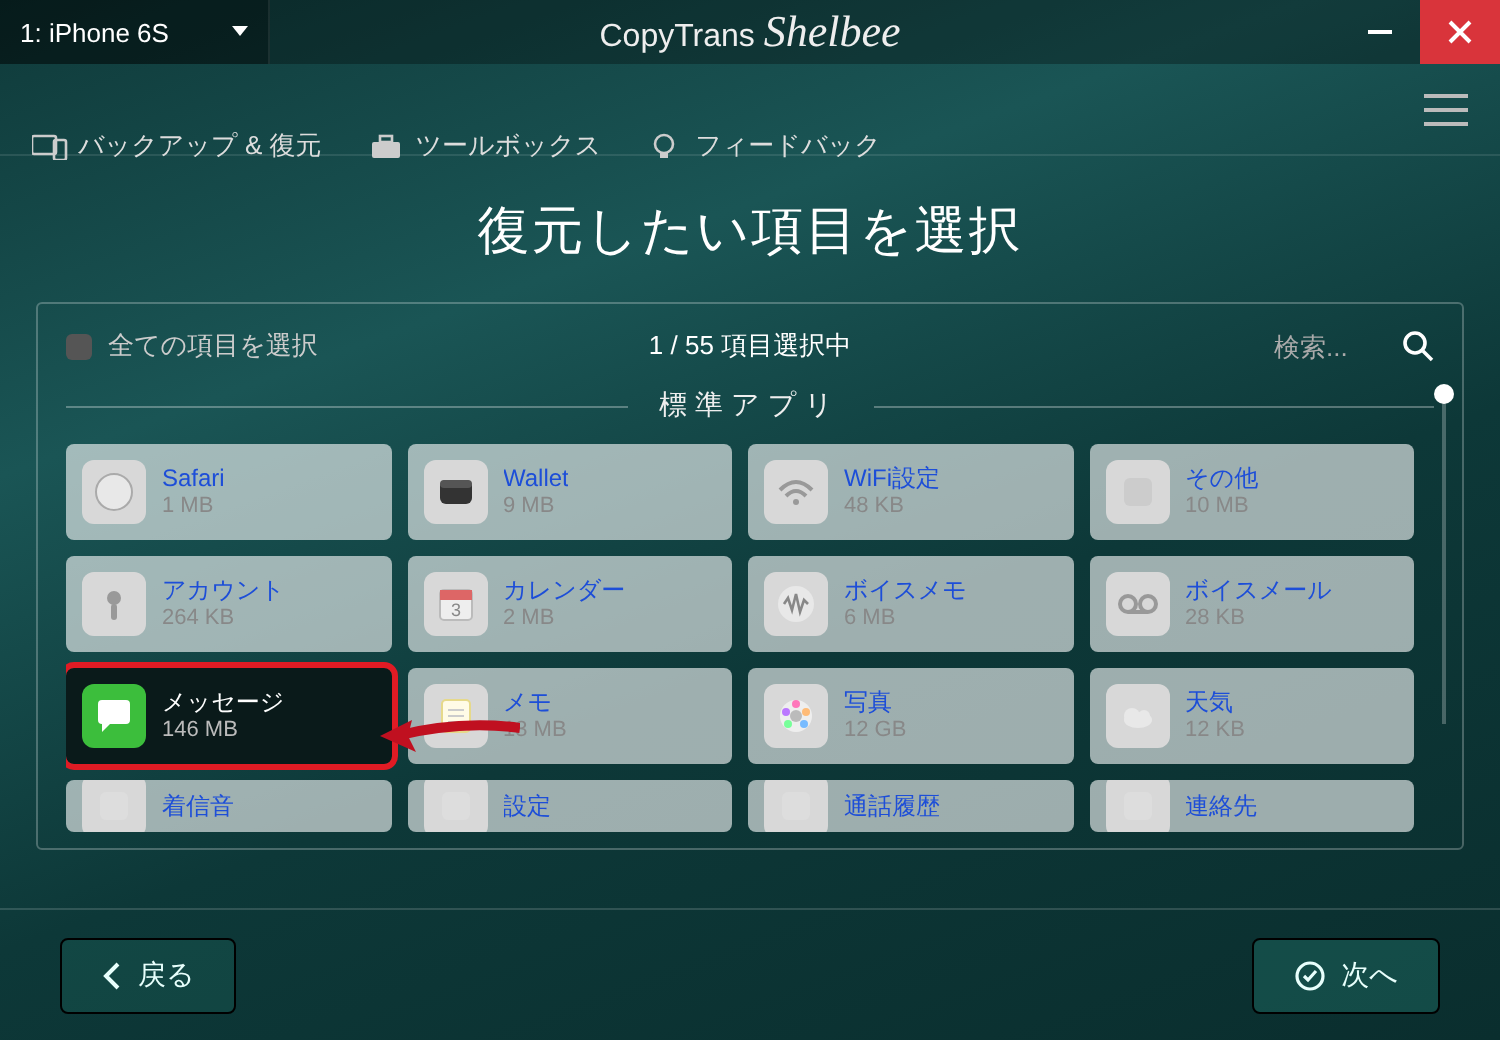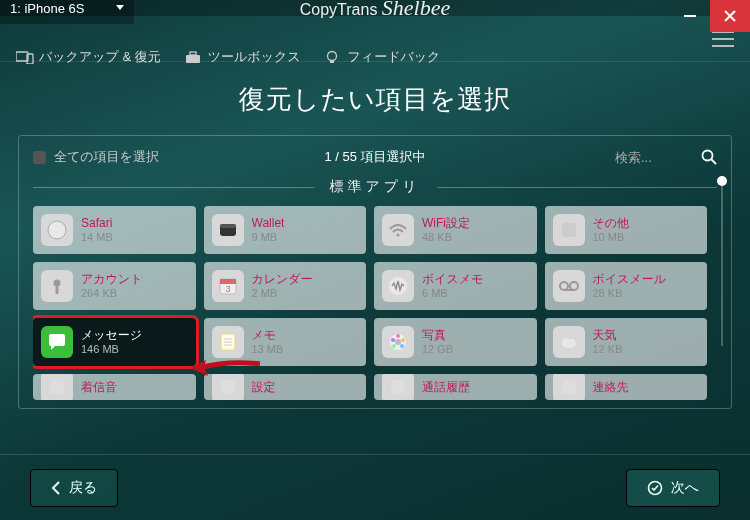--- a/index.html
+++ b/index.html
@@ -1,19 +1,19 @@
 <!DOCTYPE html>
 <html><head>
 <meta charset="utf-8">
 <style>
 * { margin: 0; padding: 0; box-sizing: border-box; font-family: "Segoe UI", "Meiryo", sans-serif; }
 body { width: 750px; height: 520px; background: linear-gradient(160deg, #0f3a3a 0%, #1a5555 30%, #0d3838 60%, #0a2e2e 100%); color: #fff; overflow: hidden; position: relative; }
 
 
-.titlebar { height: 16px; display: flex; align-items: center; background: rgba(0,0,0,0.3); position: relative; }
+.titlebar { height: 32px; display: flex; align-items: center; background: rgba(0,0,0,0.3); position: relative; }
 .device-select { background: rgba(0,0,0,0.3); height: 32px; padding: 0 28px 0 10px; font-size: 13px; color: #fff; display: flex; align-items: center; border-right: 1px solid rgba(255,255,255,0.08); position: relative; min-width: 135px; }
 .device-select::after { content: ""; position: absolute; right: 10px; top: 13px; border-left: 4px solid transparent; border-right: 4px solid transparent; border-top: 5px solid #fff; }
 .app-title { position: absolute; left: 50%; transform: translateX(-50%); font-size: 16px; color: #eee; }
 .app-title .shelbee { font-family: "Brush Script MT", cursive; font-size: 22px; font-style: italic; }
 .win-controls { position: absolute; right: 0; top: 0; display: flex; }
 .win-btn { width: 40px; height: 32px; display: flex; align-items: center; justify-content: center; font-size: 14px; }
 .win-close { background: #d9343b; font-size: 15px; font-weight: bold; }
 
 
 .toolbar { height: 46px; display: flex; align-items: center; padding: 0 16px; border-bottom: 1px solid rgba(255,255,255,0.1); }
@@ -25,36 +25,36 @@
 
 
 .heading { text-align: center; font-size: 26px; font-weight: 400; letter-spacing: 1px; margin: 20px 0 18px; color: #fff; }
 
 
 .panel { margin: 0 18px; border: 1px solid rgba(255,255,255,0.25); border-radius: 3px; padding: 12px 14px 8px; position: relative; }
 .panel-top { display: flex; align-items: center; margin-bottom: 12px; }
 .select-all { display: flex; align-items: center; gap: 8px; font-size: 13px; color: #ccc; }
 .checkbox { width: 13px; height: 13px; border-radius: 3px; background: #555; }
 .count { position: absolute; left: 50%; transform: translateX(-50%); font-size: 13px; color: #fff; }
-.search-wrap { margin-left: auto; display: flex; align-items: center; gap: 26px; }
+.search-wrap { margin-left: auto; display: flex; align-items: center; gap: 4px; }
 .search-input { background: transparent; border: none; color: #ccc; font-size: 13px; width: 60px; outline: none; }
 .search-input::placeholder { color: #aaa; }
 .search-ic { width: 16px; height: 16px; }
 
 .section-title { display: flex; align-items: center; margin: 6px 0 10px; position: relative; }
 .section-title::before, .section-title::after { content:""; flex:1; height:1px; background: rgba(255,255,255,0.3); }
 .section-title span { padding: 0 16px; font-size: 14px; letter-spacing: 4px; color: #eee; }
 .track { position:absolute; right:-6px; top:0; bottom:-150px; width:2px; background: rgba(255,255,255,0.25); }
 .thumb { position:absolute; right:-10px; top:-2px; width:10px; height:10px; border-radius:50%; background:#fff; }
 
 .grid { display: grid; grid-template-columns: repeat(4, 1fr); gap: 8px; max-height: 210px; overflow: hidden; padding-right: 10px; }
 .tile { background: rgba(255,255,255,0.6); border-radius: 4px; height: 48px; display: flex; align-items: center; padding: 0 8px; gap: 8px; }
 .tile-icon { width: 32px; height: 32px; border-radius: 6px; background: #d8d8d8; display:flex; align-items:center; justify-content:center; flex-shrink:0; }
 .tile-txt { display:flex; flex-direction:column; line-height:1.2; overflow:hidden; }
-.tile-name { font-size: 12px; color: #be185d; white-space: nowrap; overflow:hidden; text-overflow:ellipsis; }
+.tile-name { font-size: 12px; color: #1d4ed8; white-space: nowrap; overflow:hidden; text-overflow:ellipsis; }
 .tile-size { font-size: 11px; color: #888; }
 .tile.selected { background: #0a1a1a; outline: 3px solid #e01b24; outline-offset: 0; }
 .tile.selected .tile-name { color: #fff; }
 .tile.selected .tile-size { color: #bbb; }
 .tile.selected .tile-icon { background: #3cbe3c; }
 .tile.selected .tile-icon svg path, .tile.selected .tile-icon svg circle { fill:#fff; }
 .tile.cut { height: 26px; overflow:hidden; }
 
 
 .arrow { position:absolute; left: 190px; top: 358px; width: 70px; height: 20px; pointer-events:none; }
@@ -155,21 +155,21 @@
   <div class="grid" id="grid">
       <div class="tile">
         <div class="tile-icon">
           <svg width="22" height="22">
             <circle cx="11" cy="11" r="9" fill="#e8e8e8" stroke="#aaa"></circle>
             <path d="M6 16 L12 10 L16 6 L10 12 Z" fill="#aaa"></path>
           </svg>
         </div>
         <div class="tile-txt">
           <span class="tile-name">Safari</span>
-          <span class="tile-size">14 MB</span>
+          <span class="tile-size">1 MB</span>
         </div>
       </div>
       <div class="tile">
         <div class="tile-icon">
           <svg width="22" height="22">
             <rect x="3" y="5" width="16" height="12" rx="3" fill="#333"></rect>
             <rect x="3" y="5" width="16" height="4" rx="2" fill="#555"></rect>
           </svg>
         </div>
         <div class="tile-txt">

